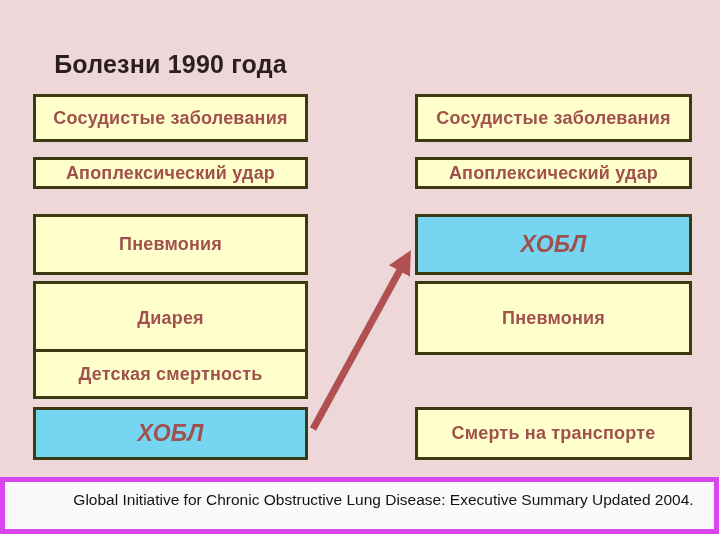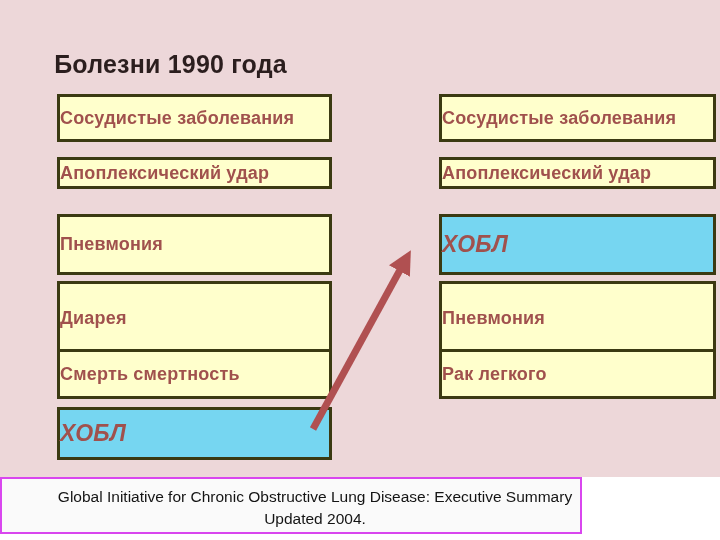--- a/index.html
+++ b/index.html
@@ -21,25 +21,24 @@
     font-size: 25px; font-weight: bold; letter-spacing: 0.2px;
     color: var(--header-text, #2b1e1e);
   }
   .col-title.left  { left: 33px; }
   .col-title.right { left: 415px; width: 277px; }
 
   .box {
     position: absolute; width: 275px; box-sizing: border-box;
     border: 3px solid var(--box-border, #3b3a12);
     background: var(--box-fill, #ffffcc);
-    display: flex; align-items: center; 
+    display: flex; align-items: center; justify-content: center;
     font-weight: bold; font-size: 18px; letter-spacing: 0.2px;
     color: var(--box-text, #a0514d);
     text-align: center;
-    margin-left: 24px;
   }
   .col-left  { left: 33px; }
   .col-right { left: 415px; width: 277px; }
   .r1 { top: 94px;  height: 48px; }
   .r2 { top: 157px; height: 32px; }
   .r3 { top: 214px; height: 61px; }
   .r4 { top: 281px; height: 74px; }
   .r5 { top: 349px; height: 50px; }
   .r6 { top: 407px; height: 53px; }
   .box.highlight {
@@ -49,24 +48,24 @@
   }
 
   .arrow-svg {
     position: absolute; left: 0; top: 0; width: 720px; height: 540px;
     pointer-events: none;
   }
   .arrow-shaft { stroke: var(--arrow, #b05051); stroke-width: 7; }
   .arrow-head  { fill: var(--arrow, #b05051); }
 
   .footer {
-    position: absolute; left: 0; top: 477px; width: 582px; height: 57px;
+    position: absolute; left: 0; top: 477px; width: 719px; height: 57px;
     box-sizing: border-box;
     background: var(--footer-bg, #fafafa);
-    border: 2px solid #d946ef;
+    border: 5px solid #d946ef;
     text-align: center;
     padding: 7px 4px 0 52px;
     font-size: 15.5px; line-height: 22px;
     color: var(--footer-text, #141414);
   }
 </style>
 </head>
 <body>
 
 <div class="slide">
@@ -80,40 +79,40 @@
   <div class="box col-left r2">
     <span>Апоплексический удар</span>
   </div>
   <div class="box col-left r3">
     <span>Пневмония</span>
   </div>
   <div class="box col-left r4">
     <span>Диарея</span>
   </div>
   <div class="box col-left r5">
-    <span>Смерть смертность</span>
+    <span>Детская смертность</span>
   </div>
   <div class="box col-left r6 highlight">
     <span>ХОБЛ</span>
   </div>
 
   <div class="box col-right r1">
     <span>Сосудистые заболевания</span>
   </div>
   <div class="box col-right r2">
     <span>Апоплексический удар</span>
   </div>
   <div class="box col-right r3 highlight">
     <span>ХОБЛ</span>
   </div>
   <div class="box col-right r4">
     <span>Пневмония</span>
   </div>
-  <div class="box col-right r5">
-    <span>Рак легкого</span>
+  <div class="box col-right r6">
+    <span>Смерть на транспорте</span>
   </div>
 
   <svg class="arrow-svg" viewBox="0 0 720 540">
     <defs>
       <marker id="ah" viewBox="0 0 10 10" refX="0.5" refY="5" markerWidth="3.4" markerHeight="3.4" orient="auto">
         <path class="arrow-head" d="M 0 0 L 10 5 L 0 10 z"></path>
       </marker>
     </defs>
     <line class="arrow-shaft" x1="313" y1="429" x2="400" y2="270" marker-end="url(#ah)"></line>
   </svg>

